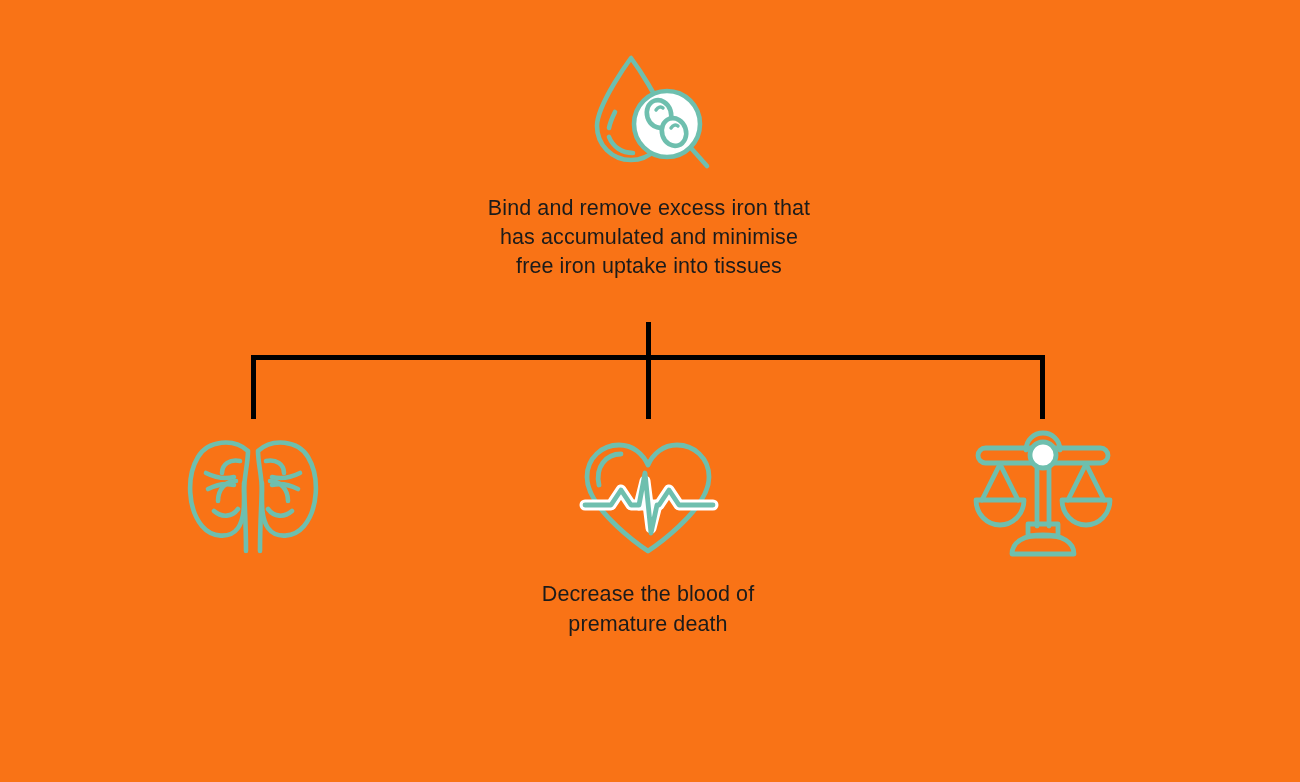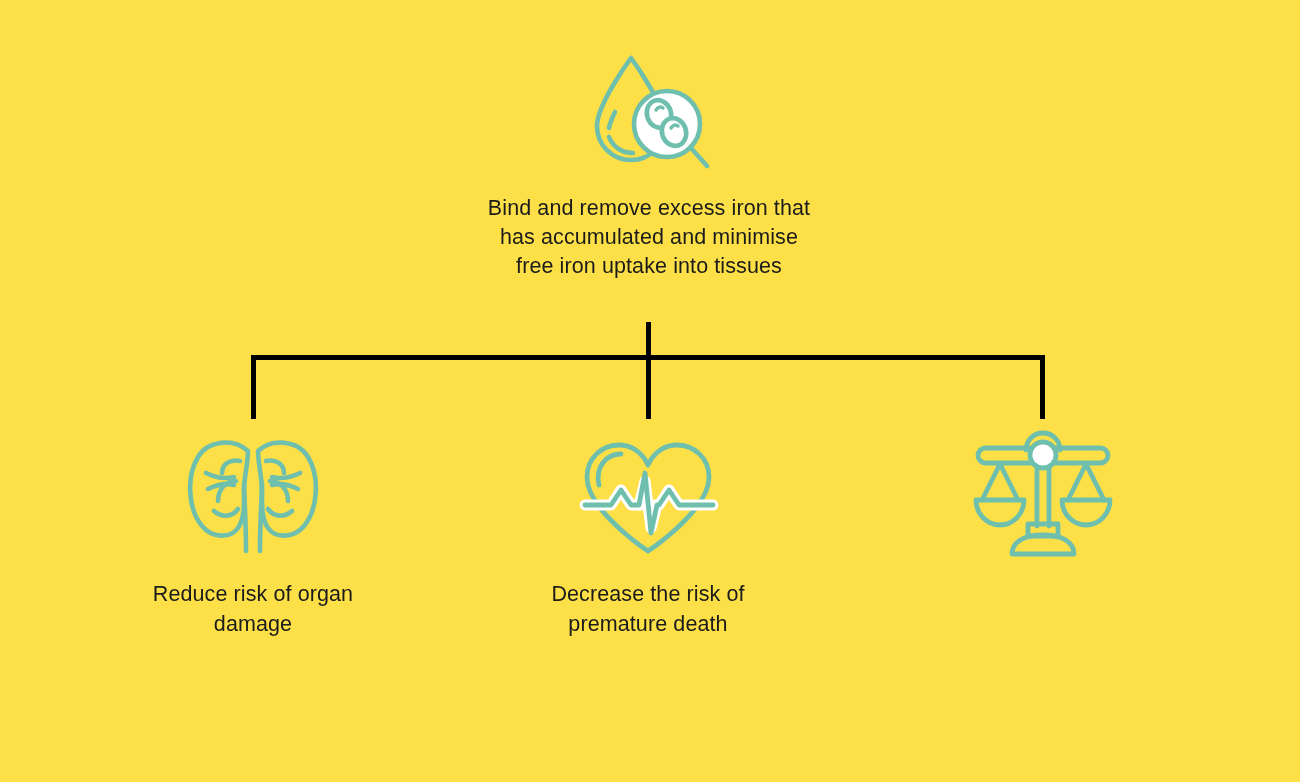--- a/index.html
+++ b/index.html
@@ -9,21 +9,21 @@
     background: #ffffff;
   }
   body {
     font-family: "Liberation Sans", sans-serif;
     color: #1a1a1a;
   }
   #canvas {
     position: relative;
     width: 1300px;
     height: 782px;
-    background: #fde047;
+    background: #f97316;
     overflow: hidden;
   }
 
   
   .connector-layer {
     position: absolute;
     left: 0;
     top: 0;
     width: 1300px;
     height: 782px;
@@ -149,39 +149,38 @@
           <path d="M122 40 C112 45 102 46 94 44"></path>
           <path d="M120 56 C112 52 102 50 94 52"></path>
           <path d="M110 68 C110 56 102 48 92 48"></path>
           <path d="M114 78 C106 85 96 84 90 76"></path>
 
           <path d="M66 50 C66 66 68 84 68 118"></path>
           <path d="M84 50 C84 66 82 84 82 118"></path>
         </g>
       </svg>
     </div>
-    <div class="node-text">Reduce risk of organ damage</div>
   </div>
 
   <div class="node-bottom" id="node-heart">
     <div class="icon-wrap">
       <svg class="icon-svg" viewBox="0 0 150 125" width="150" height="125">
         <g fill="none" stroke="#6EBFAE" stroke-width="4.8" stroke-linecap="round" stroke-linejoin="round">
 
           <path d="M75 118 C75 118 14 78 14 44 C14 25 29 12 46 12 C60 12 70 21 75 32 C80 21 90 12 104 12 C121 12 136 25 136 44 C136 78 75 118 75 118 Z"></path>
 
           <path d="M26 52 C22 34 33 21 48 21"></path>
 
           <path d="M12 72 L38 72 L48 57 L58 72 L86 72 L96 57 L106 72 L140 72" stroke="#ffffff" stroke-width="11"></path>
           <path d="M66 72 L72 48 L78 95 L84 72" stroke="#ffffff" stroke-width="11"></path>
           <path d="M12 72 L38 72 L48 57 L58 72 L66 72 L72 40 L78 100 L84 72 L86 72 L96 57 L106 72 L140 72"></path>
         </g>
       </svg>
     </div>
-    <div class="node-text">Decrease the risk of premature death</div>
+    <div class="node-text">Decrease the blood of premature death</div>
   </div>
 
   <div class="node-bottom" id="node-balance">
     <div class="icon-wrap">
       <svg class="icon-svg" viewBox="0 0 150 130" width="150" height="130">
         <g fill="none" stroke="#6EBFAE" stroke-width="4.8" stroke-linecap="round" stroke-linejoin="round">
 
           <path d="M58 22 C58 12 66 5 75 5 C84 5 92 12 92 22"></path>
 
           <rect x="10" y="20" width="130" height="15" rx="7.5"></rect>

